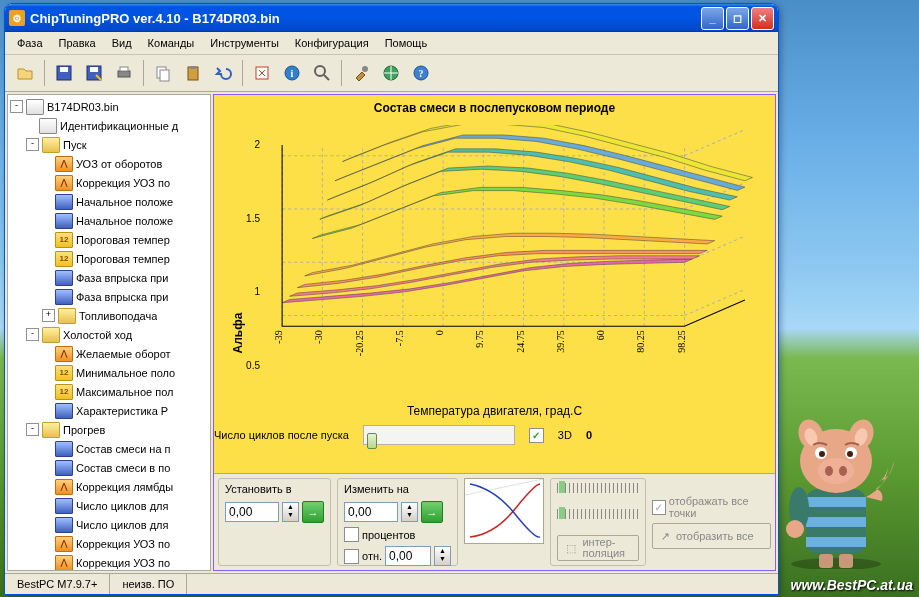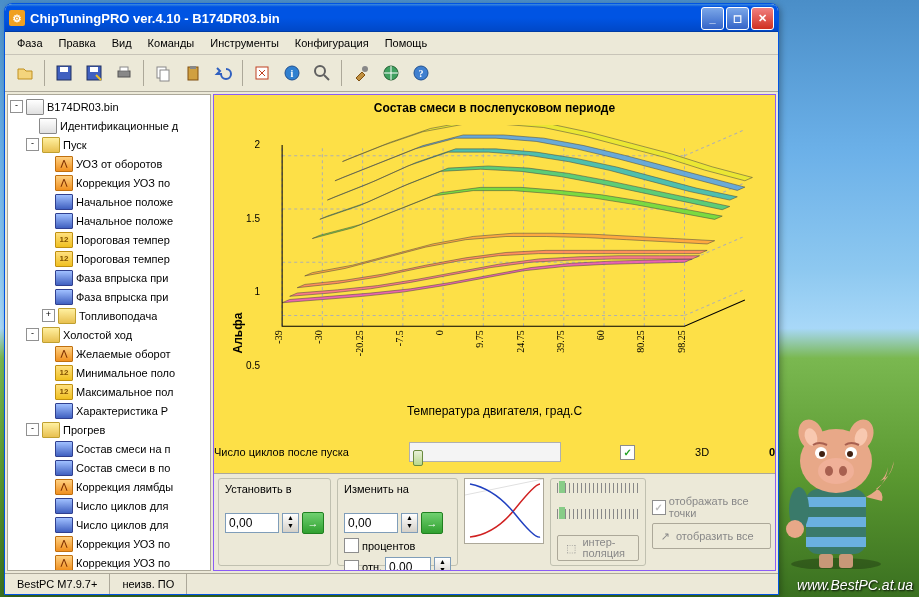--- a/index.html
+++ b/index.html
@@ -26,39 +26,39 @@
 .ic.map{background:linear-gradient(to bottom,#ffd080,#f09020);border:1px solid #c07010;color:#803000}
 .ic.map3d{background:linear-gradient(to bottom,#a0c0ff,#4060c0);border:1px solid #304090;color:#fff}
 .ic.i12{background:linear-gradient(to bottom,#ffe080,#f0c020);border:1px solid #c09010;color:#805000}
 .ic.id{background:linear-gradient(to bottom,#fff,#e0e0e0);border:1px solid #888;color:#555}
 .tnode .lbl{overflow:hidden;text-overflow:clip}
 .main{flex:1;display:flex;flex-direction:column;margin:2px 2px 2px 0}
 .chartbox{flex:1;background:#fde047;border:1px solid #8b5cf6;position:relative;overflow:hidden}
 .chart-title{text-align:center;font-weight:bold;padding:6px 0 2px;font-size:12px}
 .plot{position:absolute;left:48px;top:30px;right:10px;bottom:160px}
 .axis-label-y{position:absolute;left:4px;top:50%;transform:translateY(-50%) rotate(-90deg);font-weight:bold;font-size:12px;transform-origin:center}
-.slider-row{position:absolute;left:0;right:0;bottom:92px;height:52px;display:flex;align-items:center;justify-content:space-between;gap:14px}
+.slider-row{position:absolute;left:0;right:0;bottom:109px;height:52px;display:flex;align-items:center;justify-content:flex-start;gap:14px}
 .slider-track{width:150px;height:18px;background:#f4f4f4;border:1px solid #b0b0b0;position:relative}
 .slider-track::after{content:"";position:absolute;left:3px;top:7px;width:8px;height:14px;background:linear-gradient(to bottom,#e8f0d8,#b8d88c);border:1px solid #6a8a40;border-radius:2px}
 .chk{width:13px;height:13px;border:1px solid #8d8d8d;background:#fff;display:inline-flex;align-items:center;justify-content:center;font-size:10px;color:#21a121;font-weight:bold}
 .xlabel{position:absolute;left:0;right:0;bottom:152px;text-align:center;font-weight:normal;font-size:12px}
 .ctrlbar{height:88px;border-top:1px solid #aca899;background:#ece9d8;display:flex;padding:4px;gap:6px;position:absolute;left:0;right:0;bottom:0}
 .grp{border:1px solid #c0c0b0;border-radius:3px;padding:4px 6px;background:#ece9d8;display:flex;flex-direction:column;gap:4px}
-.grp .gtitle{font-size:11px;margin-bottom:13px}
+.grp .gtitle{font-size:11px;margin-bottom:2px}
 .numfield{display:flex;align-items:center;gap:3px}
 .numfield input{width:46px;height:18px;border:1px solid #7f9db9;font-size:12px;padding:0 3px}
 .spn{width:15px;height:18px;border:1px solid #7f9db9;background:linear-gradient(#fff,#d4d0c8);font-size:7px;line-height:8px;text-align:center}
 .gobtn{width:20px;height:20px;background:linear-gradient(#70d070,#30a030);border:1px solid #208020;color:#fff;display:flex;align-items:center;justify-content:center;font-weight:bold;border-radius:2px}
 .mini{width:78px;height:64px;border:1px solid #aca899;background:#fff;position:relative}
 .rightctl{display:flex;flex-direction:column;gap:4px;justify-content:center}
 .btn2{height:24px;border:1px solid #aca899;background:#ece9d8;color:#888;padding:0 8px;display:flex;align-items:center;gap:6px;border-radius:2px;font-size:11px}
 .statusbar{height:20px;border-top:1px solid #aca899;background:#ece9d8;display:flex;align-items:center}
 .statusbar span{padding:0 12px;border-right:1px solid #aca899;height:100%;display:flex;align-items:center}
 .pig{position:absolute;right:18px;bottom:28px;width:130px;height:160px}
-.watermark{position:absolute;right:6px;bottom:4px;color:#fff;font-size:14px;font-weight:normal;text-shadow:1px 1px 2px #000;font-style:italic}
+.watermark{position:absolute;right:6px;bottom:4px;color:#fff;font-size:14px;font-weight:bold;text-shadow:1px 1px 2px #000;font-style:italic}
 .yticks{position:absolute;left:22px;top:34px;bottom:190px;width:24px;font-size:10px}
 .yticks div{position:absolute;right:0;transform:translateY(-50%)}
 svg text{font-family:Tahoma;font-size:10px}
 </style>
 </head>
 <body>
 
 <div class="window">
   <div class="titlebar">
     <span class="ico">⚙</span>

